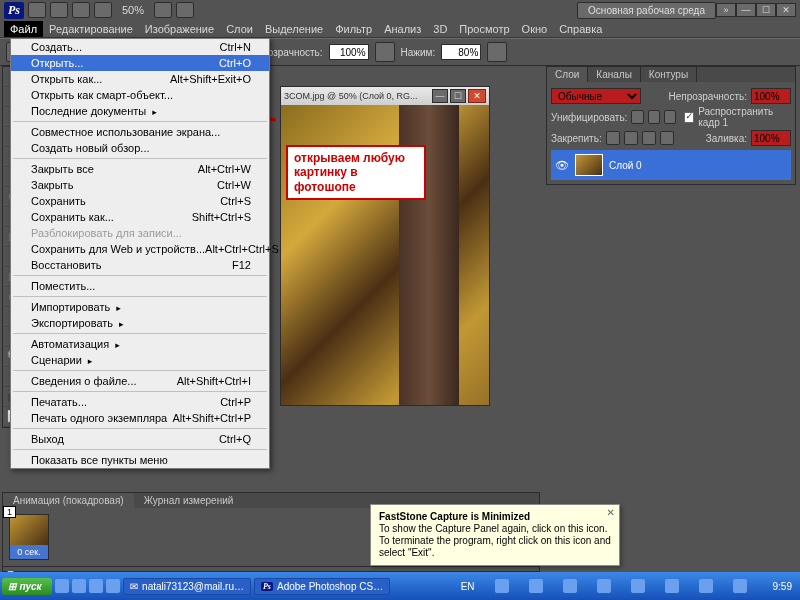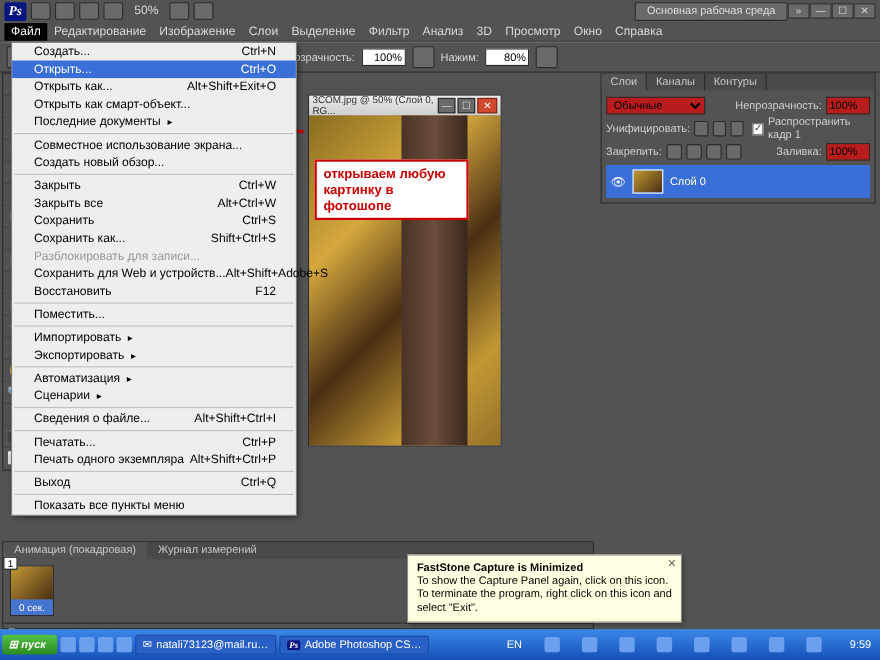--- a/index.html
+++ b/index.html
@@ -14,21 +14,21 @@
 .win-ctrl { width:20px;height:14px;background:#6a6a6a;border:1px solid #2c2c2c;display:flex;align-items:center;justify-content:center;font-size:9px;color:#ddd }
 .menubar { height:18px; background:#535353; display:flex; align-items:center; padding:0 4px; color:#d8d8d8; font-size:11px; border-bottom:1px solid #3a3a3a }
 .menu-item { padding:2px 6px; cursor:default }
 .menu-item.active { background:#000000; color:#fff }
 .options-bar { height:28px; background:#535353; border-top:1px solid #6a6a6a; border-bottom:1px solid #2c2c2c; display:flex; align-items:center; padding:0 6px; gap:6px;color:#d8d8d8;font-size:10px }
 .opt-icon { width:20px;height:20px;background:#6a6a6a;border:1px solid #2c2c2c;border-radius:2px }
 .opt-input { width:40px;height:16px;background:#fff;border:1px solid #2c2c2c;font-size:10px;padding:0 2px;text-align:right }
 .main-area { position:absolute; top:66px; left:0; right:0; bottom:80px; }
 .tools-panel { position:absolute; left:2px; top:0; width:24px; background:#535353; border:1px solid #2c2c2c; }
 .tool-btn { width:22px;height:20px;display:flex;align-items:center;justify-content:center;color:#ccc;font-size:11px;border-bottom:1px solid #474747 }
-.doc-window { position:absolute; left:280px; top:20px; width:176px; background:#7a7a7a; border:1px solid #2c2c2c; }
+.doc-window { position:absolute; left:280px; top:20px; width:210px; background:#7a7a7a; border:1px solid #2c2c2c; }
 .doc-title { height:18px; background:linear-gradient(#e9e9e9,#cfcfcf); display:flex; align-items:center; justify-content:space-between; padding:0 3px; font-size:9px; color:#333 }
 .doc-canvas { height:300px; background:linear-gradient(135deg,#8a6d1f 0%,#d4a83c 30%,#4a2f14 55%,#c29834 80%,#967128 100%); position:relative; }
 .tree-trunk { position:absolute; right:30px; top:0; width:60px; height:100%; background:linear-gradient(90deg,#4a3326,#6b4d3a,#3a281e); }
 .doc-annot { position:absolute; top:40px; left:5px; width:140px; background:#fff; border:2px solid #c00; color:#c00; font-weight:bold; padding:4px 6px; font-size:12px; line-height:1.2 }
 .arrow-svg { position:absolute; top:-40px; left:-260px; width:280px; height:80px; pointer-events:none; }
 .win-x { background:#d04a2f;color:#fff;width:18px;height:14px;border:1px solid #7a2718;display:flex;align-items:center;justify-content:center;font-size:9px }
 .panels-right { position:absolute; right:4px; top:0; width:250px; }
 .panel { background:#535353; border:1px solid #2c2c2c; margin-bottom:4px; }
 .panel-tabs { display:flex; background:#494949; font-size:10px; color:#c8c8c8 }
 .panel-tab { padding:2px 8px; border-right:1px solid #2c2c2c }
@@ -227,42 +227,42 @@
     <div class="fm-row">
       <span>Совместное использование экрана...</span>
       <span></span>
     </div>
     <div class="fm-row">
       <span>Создать новый обзор...</span>
       <span></span>
     </div>
     <div class="fm-sep"></div>
     <div class="fm-row">
+      <span>Закрыть все</span>
+      <span>Alt+Ctrl+W</span>
+    </div>
+    <div class="fm-row">
       <span>Закрыть</span>
       <span>Ctrl+W</span>
     </div>
     <div class="fm-row">
-      <span>Закрыть все</span>
-      <span>Alt+Ctrl+W</span>
-    </div>
-    <div class="fm-row">
       <span>Сохранить</span>
       <span>Ctrl+S</span>
     </div>
     <div class="fm-row">
       <span>Сохранить как...</span>
       <span>Shift+Ctrl+S</span>
     </div>
     <div class="fm-row disabled">
       <span>Разблокировать для записи...</span>
       <span></span>
     </div>
     <div class="fm-row">
       <span>Сохранить для Web и устройств...</span>
-      <span>Alt+Shift+Adobe+S</span>
+      <span>Alt+Ctrl+Ctrl+S</span>
     </div>
     <div class="fm-row">
       <span>Восстановить</span>
       <span>F12</span>
     </div>
     <div class="fm-sep"></div>
     <div class="fm-row">
       <span>Поместить...</span>
       <span></span>
     </div>

